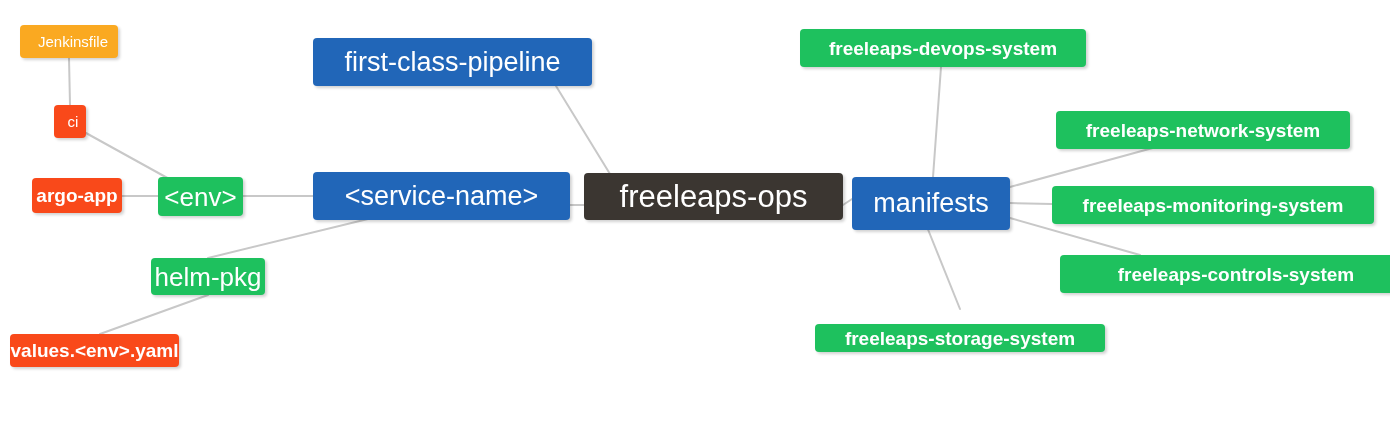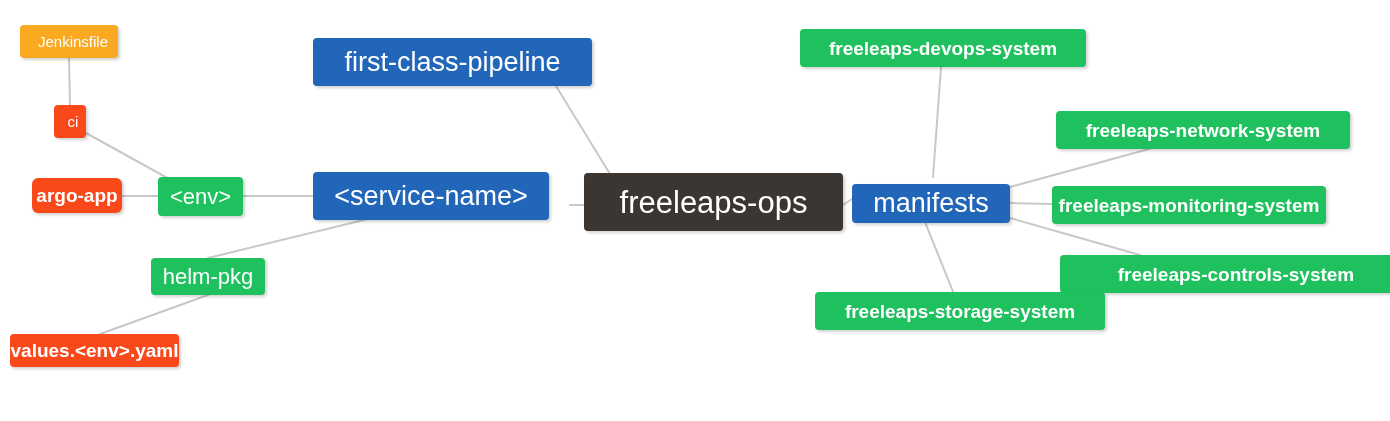--- a/index.html
+++ b/index.html
@@ -37,21 +37,21 @@
     box-shadow: 2px 2px 3px rgba(0,0,0,0.18);
     letter-spacing: 0px;
   }
   .node-label {
     display: block;
     line-height: 1;
   }
   
   .tier-root   { font-size: 31px; }
   .tier-main   { font-size: 27px; }
-  .tier-mid    { font-size: 22px; }
+  .tier-mid    { font-size: 26px; }
   .tier-leaf   { font-size: 19px; font-weight: bold; }
   .tier-small  { font-size: 15px; }
 </style>
 </head>
 <body>
 
 <div id="canvas">
 
   <svg id="edges" viewBox="0 0 1390 421" xmlns="http://www.w3.org/2000/svg">
     <g stroke="#c8c8c8" stroke-width="2" fill="none" stroke-linecap="round">
@@ -87,65 +87,65 @@
   </svg>
 
   <div class="node tier-small" style="left:20px; top:25px; width:98px; height:33px; background:#faa921;padding-left:8px;">
     <span class="node-label">Jenkinsfile</span>
   </div>
 
   <div class="node tier-small" style="left:54px; top:105px; width:32px; height:33px; background:#f9491a;padding-left:6px;">
     <span class="node-label">ci</span>
   </div>
 
-  <div class="node tier-leaf" style="left:32px; top:178px; width:90px; height:35px; background:#f9491a;border-radius:6px;">
+  <div class="node tier-leaf" style="left:32px; top:178px; width:90px; height:35px; background:#f9491a;">
     <span class="node-label">argo-app</span>
   </div>
 
   <div class="node tier-mid" style="left:158px; top:177px; width:85px; height:39px; background:#1ec15e;">
     <span class="node-label">&lt;env&gt;</span>
   </div>
 
   <div class="node tier-leaf" style="left:10px; top:334px; width:169px; height:33px; background:#f9491a;">
     <span class="node-label">values.&lt;env&gt;.yaml</span>
   </div>
 
   <div class="node tier-mid" style="left:151px; top:258px; width:114px; height:37px; background:#1ec15e;">
     <span class="node-label">helm-pkg</span>
   </div>
 
   <div class="node tier-main" style="left:313px; top:38px; width:279px; height:48px; background:#2166b8;">
     <span class="node-label">first-class-pipeline</span>
   </div>
 
-  <div class="node tier-main" style="left:313px; top:172px; width:236px; height:48px; background:#2166b8;">
+  <div class="node tier-main" style="left:313px; top:172px; width:257px; height:48px; background:#2166b8;">
     <span class="node-label">&lt;service-name&gt;</span>
   </div>
 
-  <div class="node tier-root" style="left:584px; top:173px; width:259px; height:58px; background:#3b3631;">
+  <div class="node tier-root" style="left:584px; top:173px; width:259px; height:47px; background:#3b3631;">
     <span class="node-label">freeleaps-ops</span>
   </div>
 
-  <div class="node tier-main" style="left:852px; top:177px; width:158px; height:39px; background:#2166b8;margin-top:7px;">
+  <div class="node tier-main" style="left:852px; top:177px; width:158px; height:53px; background:#2166b8;">
     <span class="node-label">manifests</span>
   </div>
 
   <div class="node tier-leaf" style="left:800px; top:29px; width:286px; height:38px; background:#1ec15e;">
     <span class="node-label">freeleaps-devops-system</span>
   </div>
 
   <div class="node tier-leaf" style="left:1056px; top:111px; width:294px; height:38px; background:#1ec15e;justify-content:center;">
     <span class="node-label">freeleaps-network-system</span>
   </div>
 
-  <div class="node tier-leaf" style="left:1052px; top:186px; width:274px; height:38px; background:#1ec15e;">
+  <div class="node tier-leaf" style="left:1052px; top:186px; width:322px; height:38px; background:#1ec15e;">
     <span class="node-label">freeleaps-monitoring-system</span>
   </div>
 
   <div class="node tier-leaf" style="left:1060px; top:255px; width:352px; height:38px; background:#1ec15e;">
     <span class="node-label">freeleaps-controls-system</span>
   </div>
 
-  <div class="node tier-leaf" style="left:815px; top:292px; width:290px; height:38px; background:#1ec15e;">
+  <div class="node tier-leaf" style="left:815px; top:324px; width:290px; height:28px; background:#1ec15e;">
     <span class="node-label">freeleaps-storage-system</span>
   </div>
 
 </div>
 
 </body></html>

